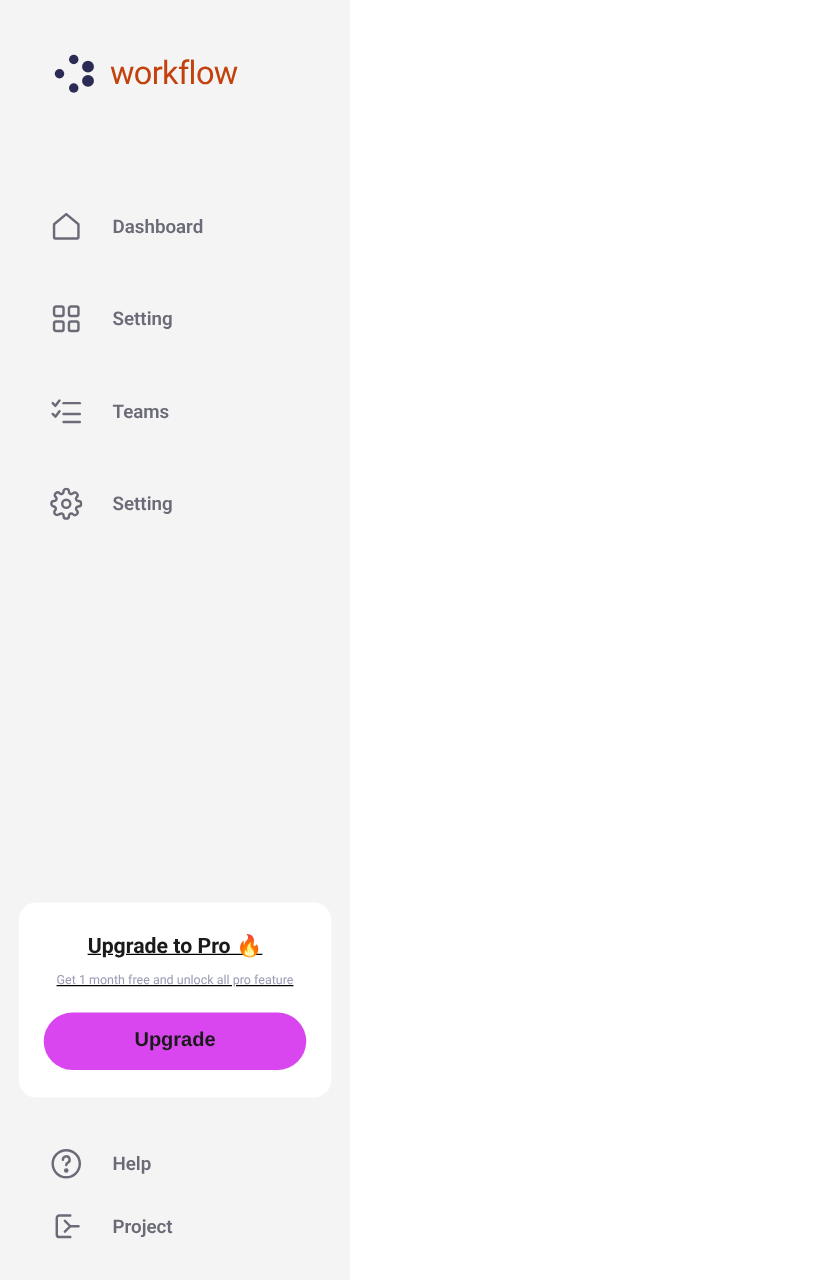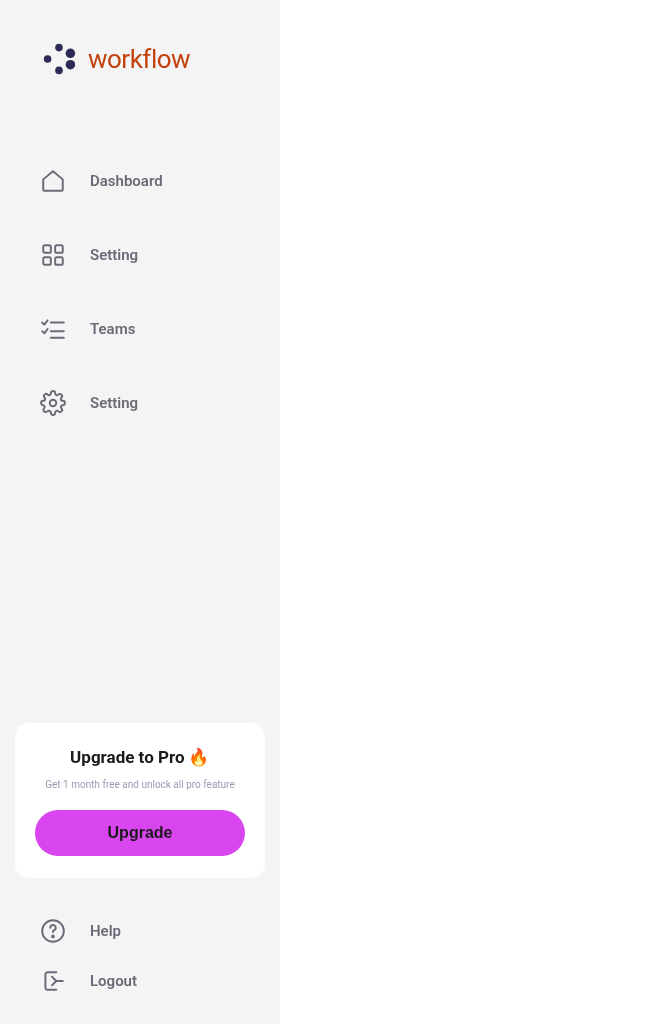--- a/index.html
+++ b/index.html
@@ -67,20 +67,21 @@
     }
     .spacer {
       flex: 1;
     }
     .upgrade-card {
       margin: 0 15px 40px 15px;
       background: #ffffff;
       border-radius: 14px;
       padding: 24px 20px 22px 20px;
       text-align: center;
+      text-decoration: underline;
     }
     .upgrade-title {
       font-size: 17px;
       font-weight: 700;
       color: #1a1a1a;
       margin-bottom: 10px;
     }
     .upgrade-subtitle {
       font-size: 10px;
       color: #9a9ab5;
@@ -196,18 +197,18 @@
       <span class="nav-label">Help</span>
     </div>
     <div class="nav-item">
       <span class="nav-icon">
         <svg width="26" height="26" viewBox="0 0 24 24" fill="none" stroke="currentColor" stroke-width="1.8" stroke-linecap="round" stroke-linejoin="round">
           <path d="M15 4H7a2 2 0 0 0-2 2v12a2 2 0 0 0 2 2h8"></path>
           <polyline points="11 16 15 12 11 8"></polyline>
           <line x1="15" y1="12" x2="21" y2="12"></line>
         </svg>
       </span>
-      <span class="nav-label">Logout</span>
+      <span class="nav-label">Project</span>
     </div>
   </div>
 </div>
 
 <div class="main-content"></div>
 
 </body></html>

